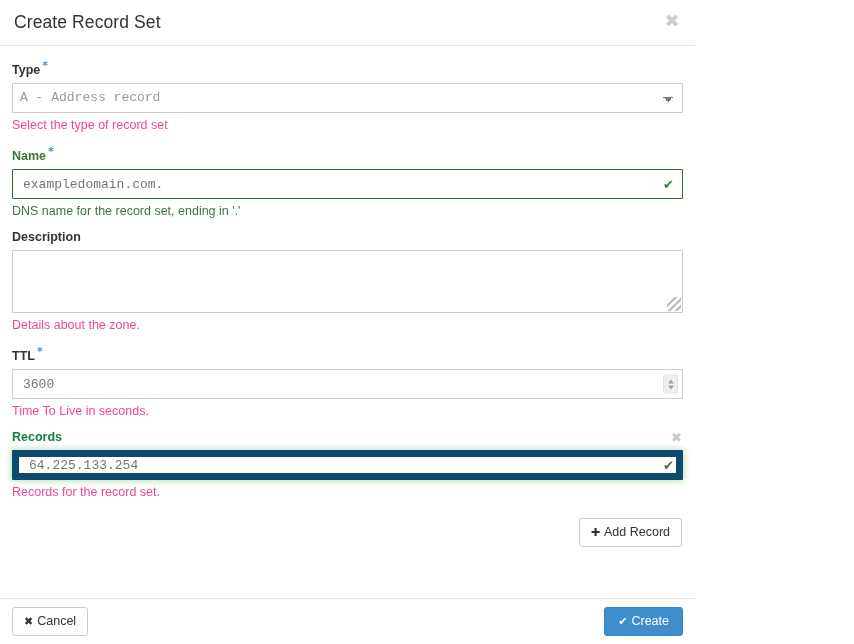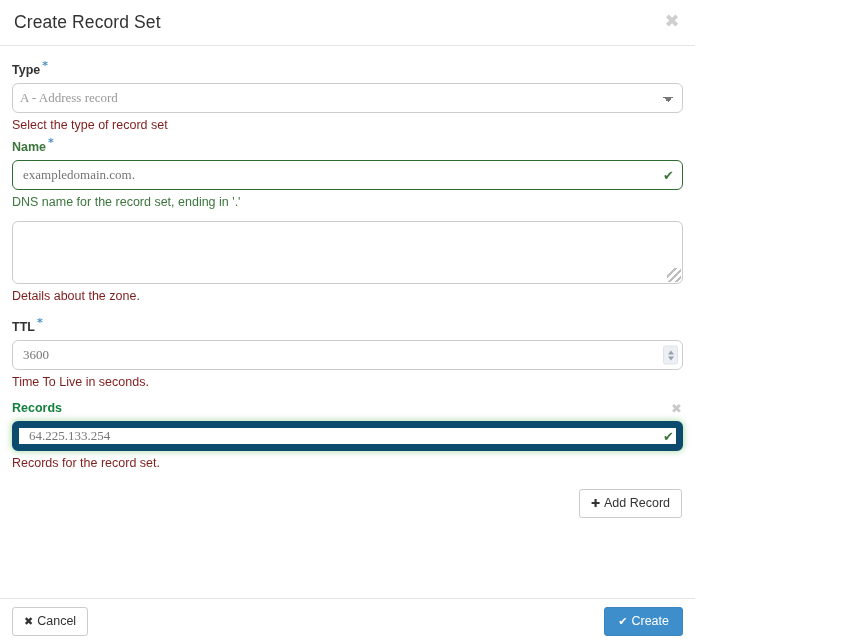--- a/index.html
+++ b/index.html
@@ -79,39 +79,39 @@
   .req-star {
     color: #4a90c4;
     font-size: 11px;
     vertical-align: super;
     margin-left: 2px;
     font-family: "DejaVu Sans", sans-serif;
   }
 
   .help-block {
     font-size: 12.5px;
-    color: #7f1d1d;
+    color: #ec4899;
     margin: 4px 0 0 0;
     line-height: 16px;
   }
   .help-block.valid { color: #3c763d; }
 
   
   .form-control {
     display: block;
     width: 100%;
     height: 30px;
     padding: 5px 10px;
     font-size: 13px;
-    font-family: Liberation Serif, serif;
+    font-family: Liberation Mono, monospace;
     line-height: 18px;
     color: #999;
     background: #fff;
     border: 1px solid #ccc;
-    border-radius: 6px;
+    border-radius: 1px;
     outline: none;
   }
   select.form-control {
     height: 30px;
     padding-left: 7px;
     color: #999;
     -webkit-appearance: none;
     appearance: none;
     background-image:
       linear-gradient(45deg, transparent 50%, #777 50%),
@@ -283,32 +283,33 @@
         <span>Type</span><span class="req-star">*</span>
       </label>
       <div class="input-wrap">
         <select class="form-control">
           <option>A - Address record</option>
         </select>
       </div>
       <p class="help-block">Select the type of record set</p>
     </div>
 
-    <div class="form-group" style="margin-top:2px;">
+    <div class="form-group" style="margin-top:11px;">
       <label class="ctl-label valid">
         <span>Name</span><span class="req-star">*</span>
       </label>
       <div class="input-wrap">
         <input class="form-control valid-border" type="text" placeholder="exampledomain.com." style="">
         <span class="ok-check">✔</span>
       </div>
       <p class="help-block valid">DNS name for the record set, ending in '.'</p>
     </div>
 
     <div class="form-group" style="margin-top:11px;">
+      <label class="ctl-label">Description</label>
       <div class="input-wrap">
         <textarea class="form-control" placeholder="" style=""></textarea>
         <span class="grip"></span>
       </div>
       <p class="help-block">Details about the zone.</p>
     </div>
 
     <div class="form-group" style="margin-top:11px;">
       <label class="ctl-label">
         <span>TTL</span><span class="req-star">*</span>

